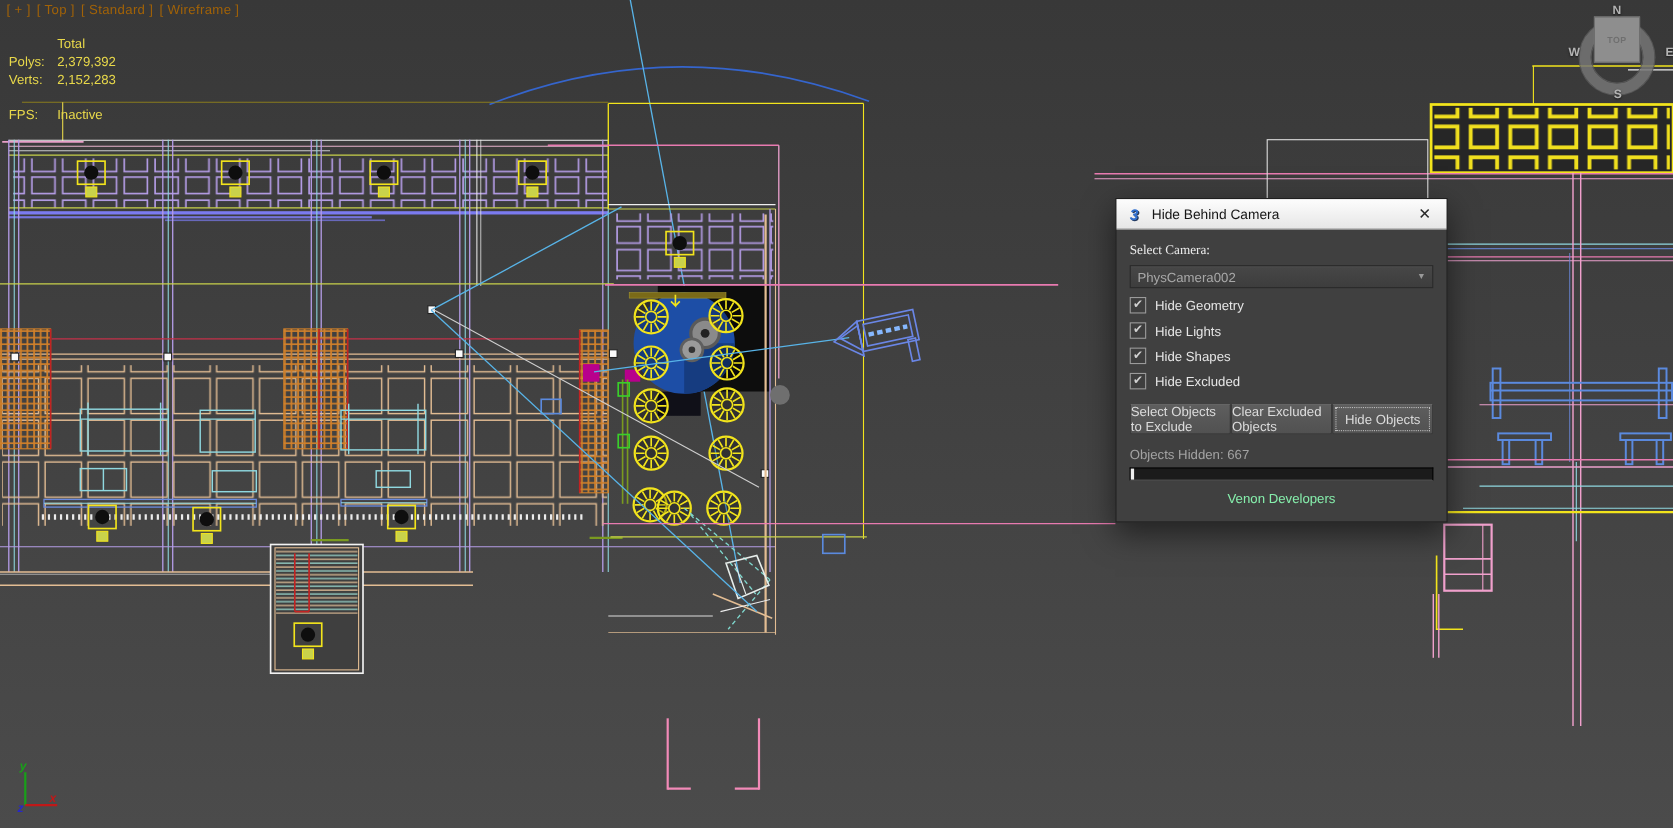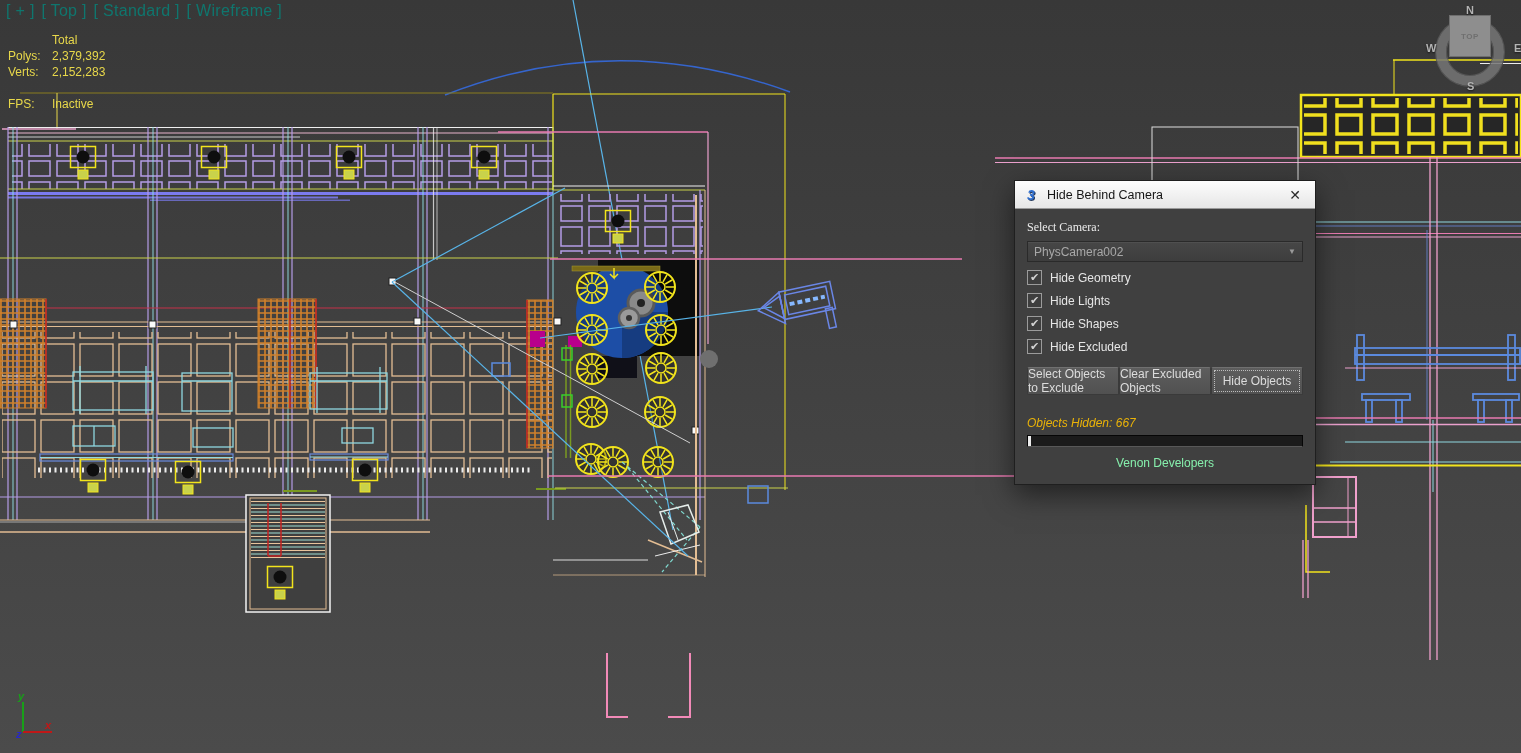--- a/index.html
+++ b/index.html
@@ -3,21 +3,21 @@
 <meta charset="utf-8">
 <style>
   html,body{margin:0;padding:0;}
   body{
     width:1521px;height:753px;overflow:hidden;position:relative;
     background:linear-gradient(#383838,#4b4b4b);
     font-family:"Liberation Sans","DejaVu Sans",sans-serif;
     -webkit-font-smoothing:antialiased;
   }
   
-  .vp-label{position:absolute;left:6px;top:2px;z-index:3;color:#0f766e;font-size:16px;letter-spacing:.3px;}
+  .vp-label{position:absolute;left:6px;top:2px;z-index:3;color:#a16207;font-size:12px;letter-spacing:.3px;}
   .vp-label span{margin-right:2px;cursor:default;}
   .stats{position:absolute;left:0;top:0;z-index:3;color:#e8d84a;font-size:12px;}
   .stats span{position:absolute;white-space:nowrap;}
   .st-total{left:52px;top:33px;}
   .st-polys-l{left:8px;top:49px;}  .st-polys-v{left:52px;top:49px;}
   .st-verts-l{left:8px;top:65px;}  .st-verts-v{left:52px;top:65px;}
   .st-fps-l{left:8px;top:97px;}    .st-fps-v{left:52px;top:97px;}
   
   #scene{position:absolute;left:0;top:0;z-index:1;}
   
@@ -38,21 +38,21 @@
   .dlg-body{padding:9px 12px 14px 12px;}
   .lbl{display:block;margin:2px 0 6px 0;color:#ececec;font-family:Liberation Serif, serif;}
   .combo{height:19px;background:linear-gradient(#474747,#3d3d3d);border:1px solid #2a2a2a;box-shadow:inset 0 1px 0 rgba(255,255,255,.05);display:flex;align-items:center;padding:0 6px;color:#a8a8a8;}
   .combo .val{flex:1;}
   .combo .arr{color:#9a9a9a;font-size:8px;}
   .cbrow{display:flex;align-items:center;margin-top:8px;height:15px;}
   .cbox{width:13px;height:13px;background:#3e3e3e;border:1px solid #9b9b9b;margin-right:8px;color:#d2d2d2;font-size:11px;line-height:12px;text-align:center;}
   .btncol{display:flex;flex-direction:row;align-items:center;margin-top:13px;}
   .dbtn{width:138px;height:26px;margin-bottom:9px;background:linear-gradient(#5e5e5e,#515151);border:1px solid #3a3a3a;border-top-color:#707070;border-radius:2px;color:#dcdcdc;font-size:12px;display:flex;align-items:center;justify-content:center;}
   .dbtn.focus{outline:1px dotted #bdbdbd;outline-offset:-4px;}
-  .hiddenline{margin-top:12px;color:#eab308;font-style:italic;}
+  .hiddenline{margin-top:2px;color:#a3a3a3;}
   .pbar{margin-top:5px;height:10px;background:#1b1b1b;border:1px solid #060606;border-bottom-color:#585858;position:relative;}
   .pbar .fill{position:absolute;left:0;top:0;bottom:0;width:3px;background:#ececec;}
   .devlink{margin-top:9px;text-align:center;color:#86efac;}
 </style>
 </head>
 <body>
 
 <div>
 <svg id="scene" width="1521" height="753" viewBox="0 0 1521 753">
   <defs>

